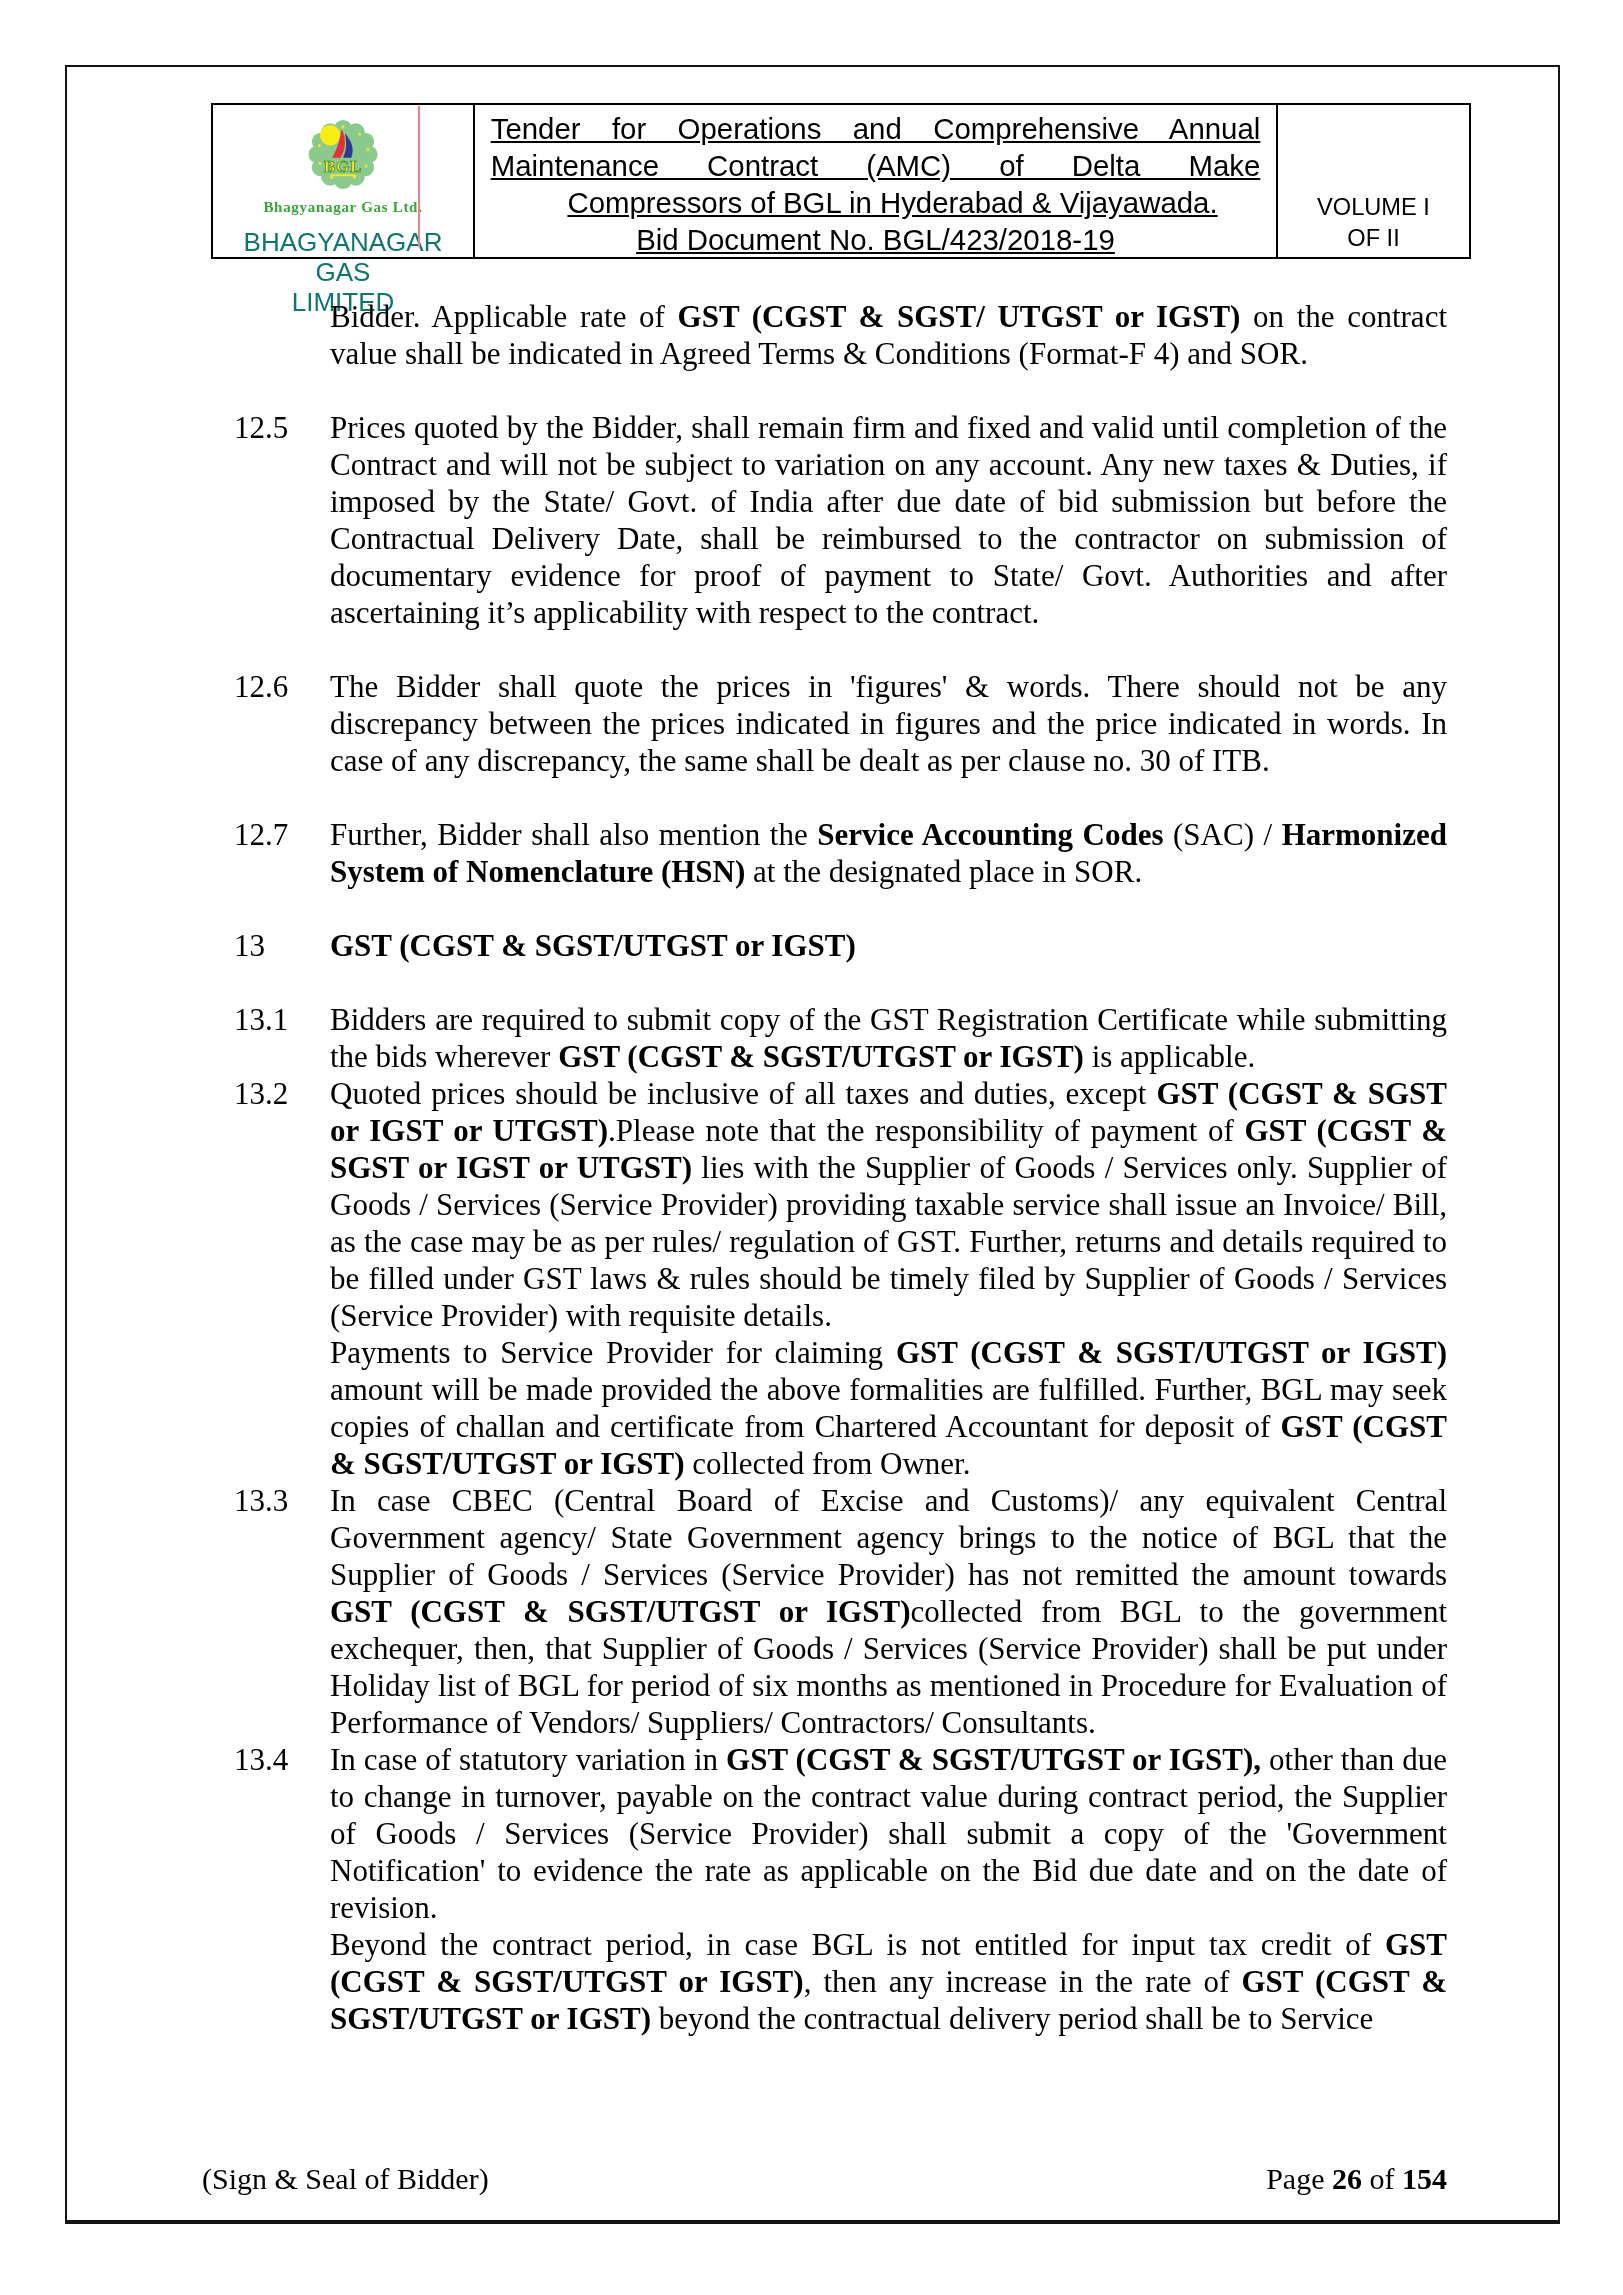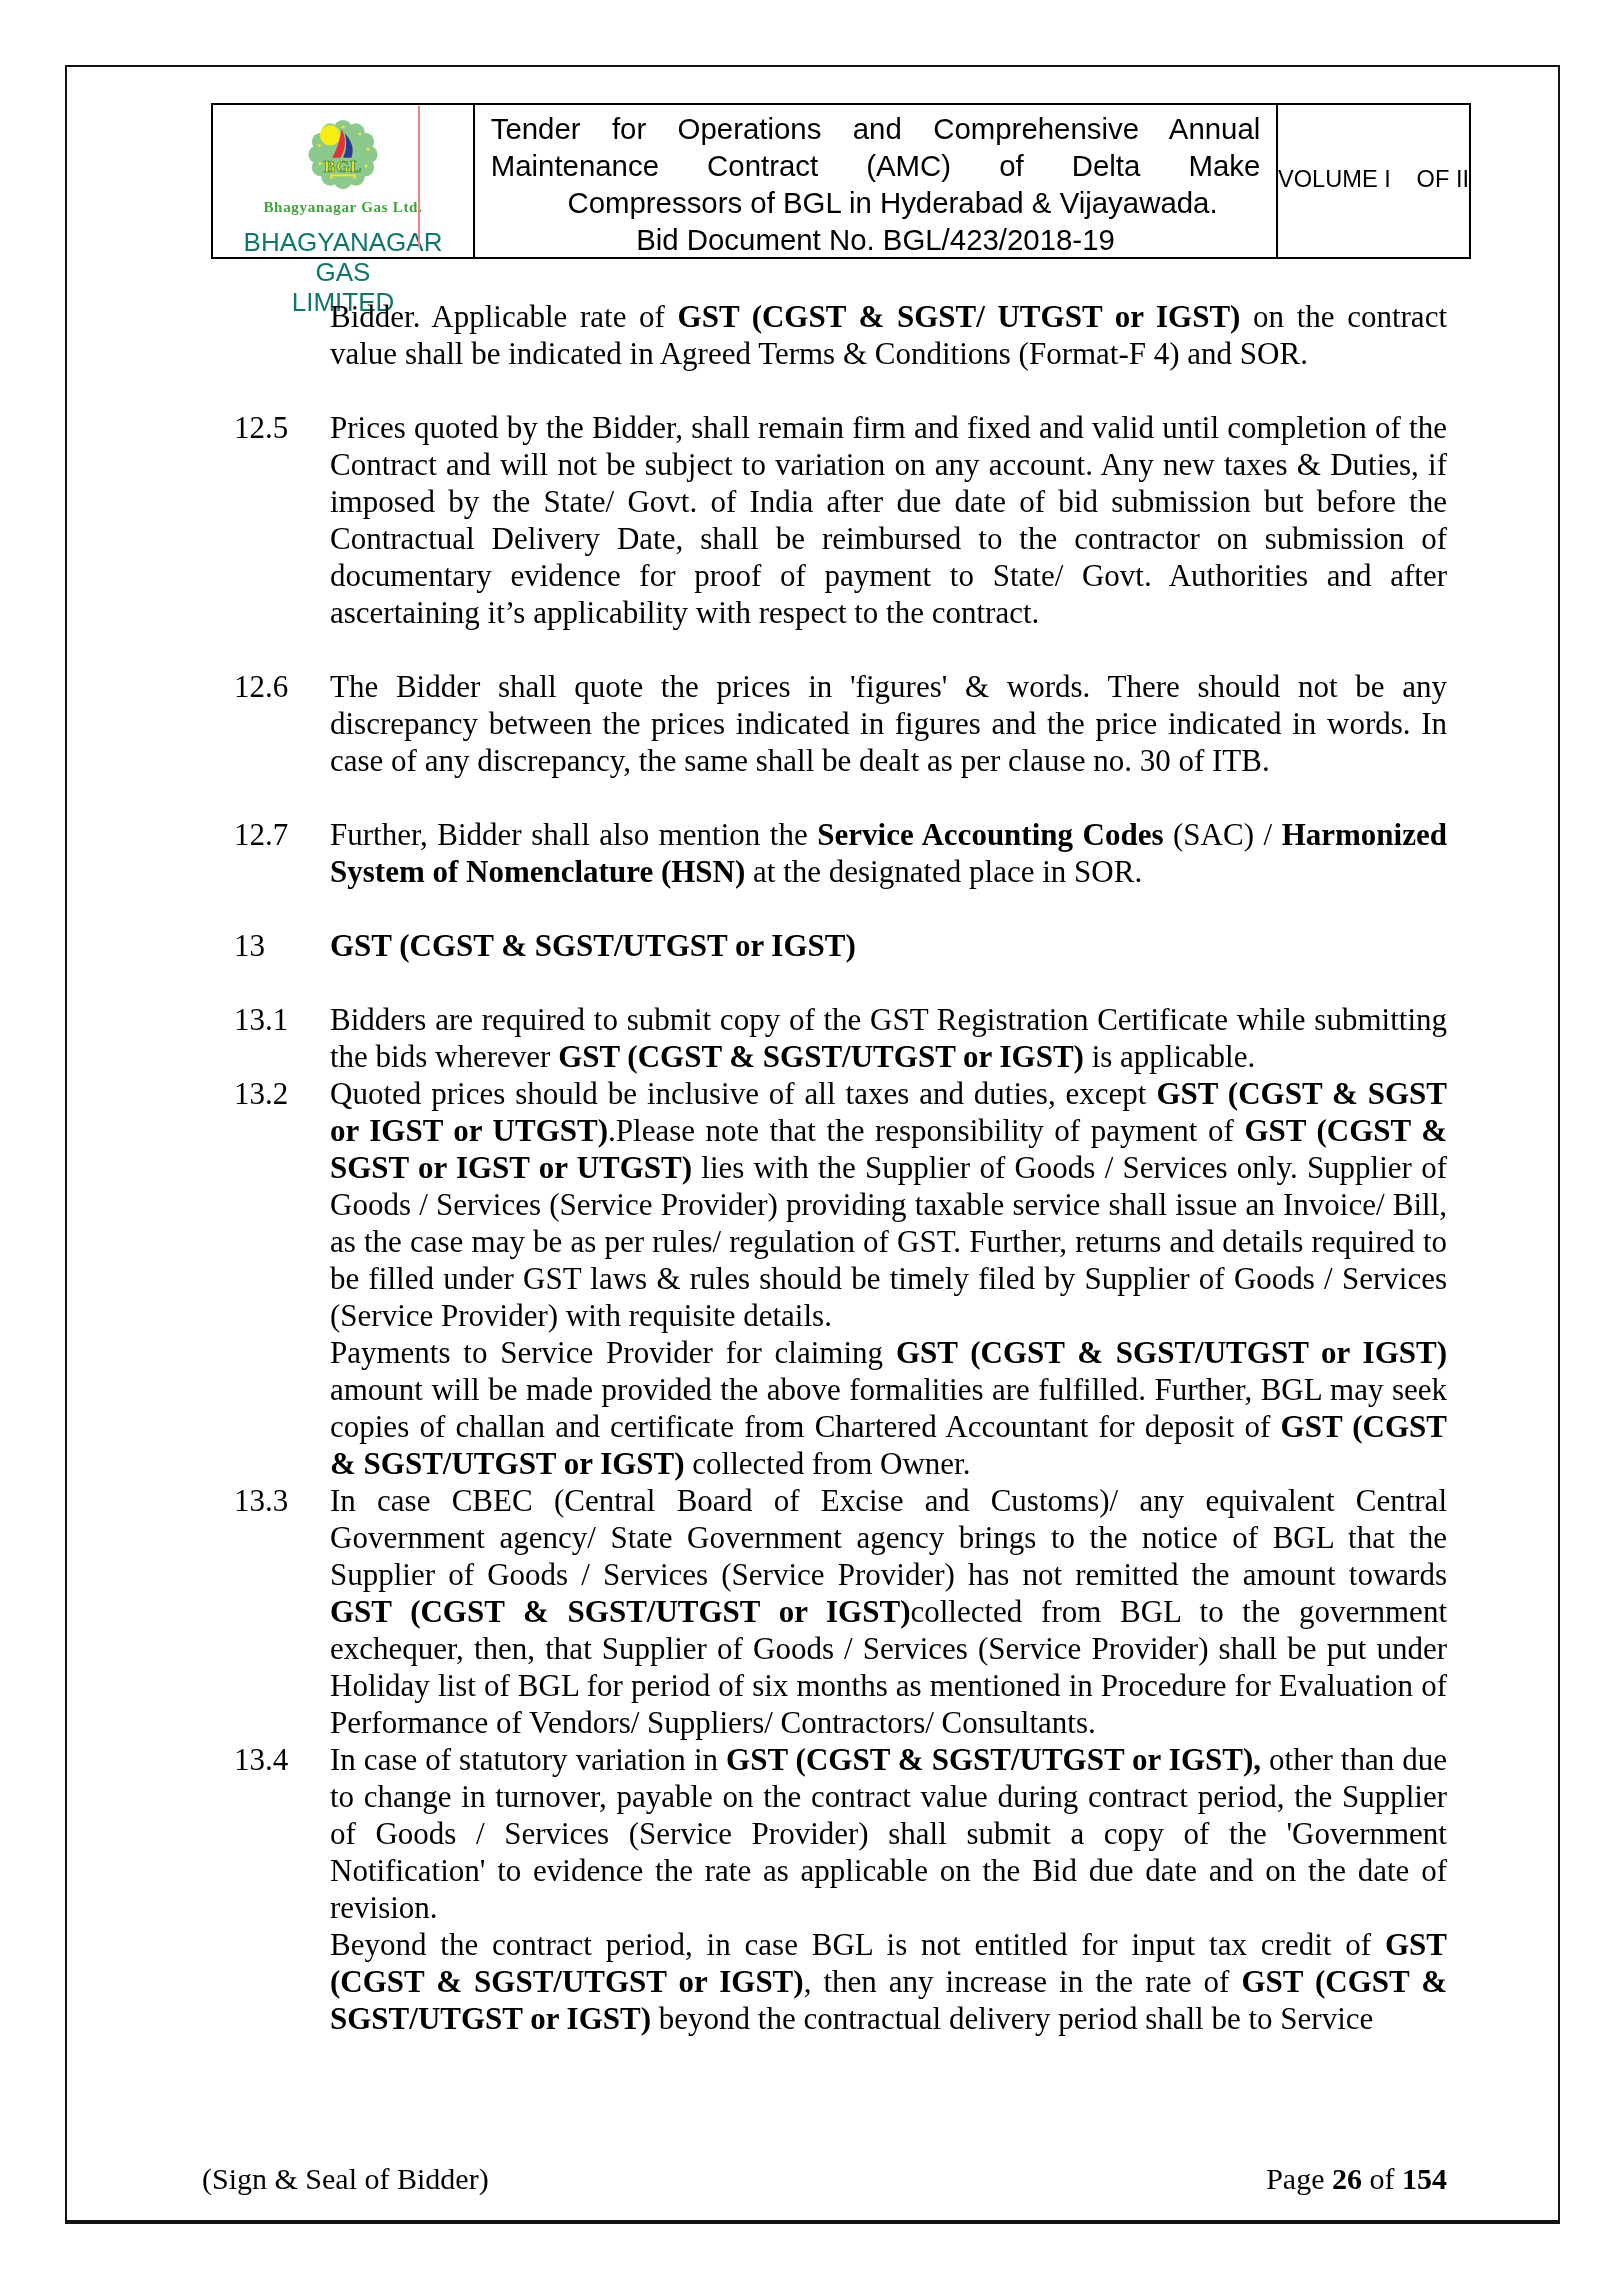--- a/index.html
+++ b/index.html
@@ -20,27 +20,27 @@
 
   .logo-cell { width:262px; text-align:center; padding-top:6.5px;
                font-family:"Liberation Sans", sans-serif; }
   .logo-cell svg { display:block; margin:0 auto; }
   .logo-caption { margin-top:2px; font-family:"Liberation Serif", serif; font-weight:bold;
                   font-size:15px; color:#3aa33a; letter-spacing:0.7px; }
   .company { margin-top:11px; font-size:26px; line-height:30px; color:#0f766e; }
 
   .title-cell { width:803px; padding:5.2px 15.7px 0 15.7px;
                 font-family:"Liberation Sans", sans-serif;
-                font-size:29.4px; line-height:37px; }
+                font-size:29.4px; line-height:37px;text-decoration:underline; }
   .title-line { text-align:justify; text-align-last:justify; white-space:normal; }
   .title-line.natural { text-align:center; text-align-last:auto;margin-left:34px; }
   .title-line.centered { text-align:center; text-align-last:center; }
 
-  .volume-cell { flex:1; display:flex; align-items:center;
-                 justify-content:space-between; font-family:"Liberation Sans", sans-serif;
+  .volume-cell { flex:1; display:flex; flex-direction:column; align-items:center;
+                 justify-content:flex-end; font-family:"Liberation Sans", sans-serif;
                  font-size:23.6px; line-height:31px; padding-bottom:3px; }
 
   .red-line { position:absolute; left:418px; top:106px; width:2px; height:141px;
               background:#ee8181; }
 
   
   .doc-body { position:absolute; left:202px; top:298px; width:1245px;
               font-size:31px; line-height:37px; }
   .para { display:flex;margin-left:32px; }
   .para.gap { margin-bottom:37px; }

